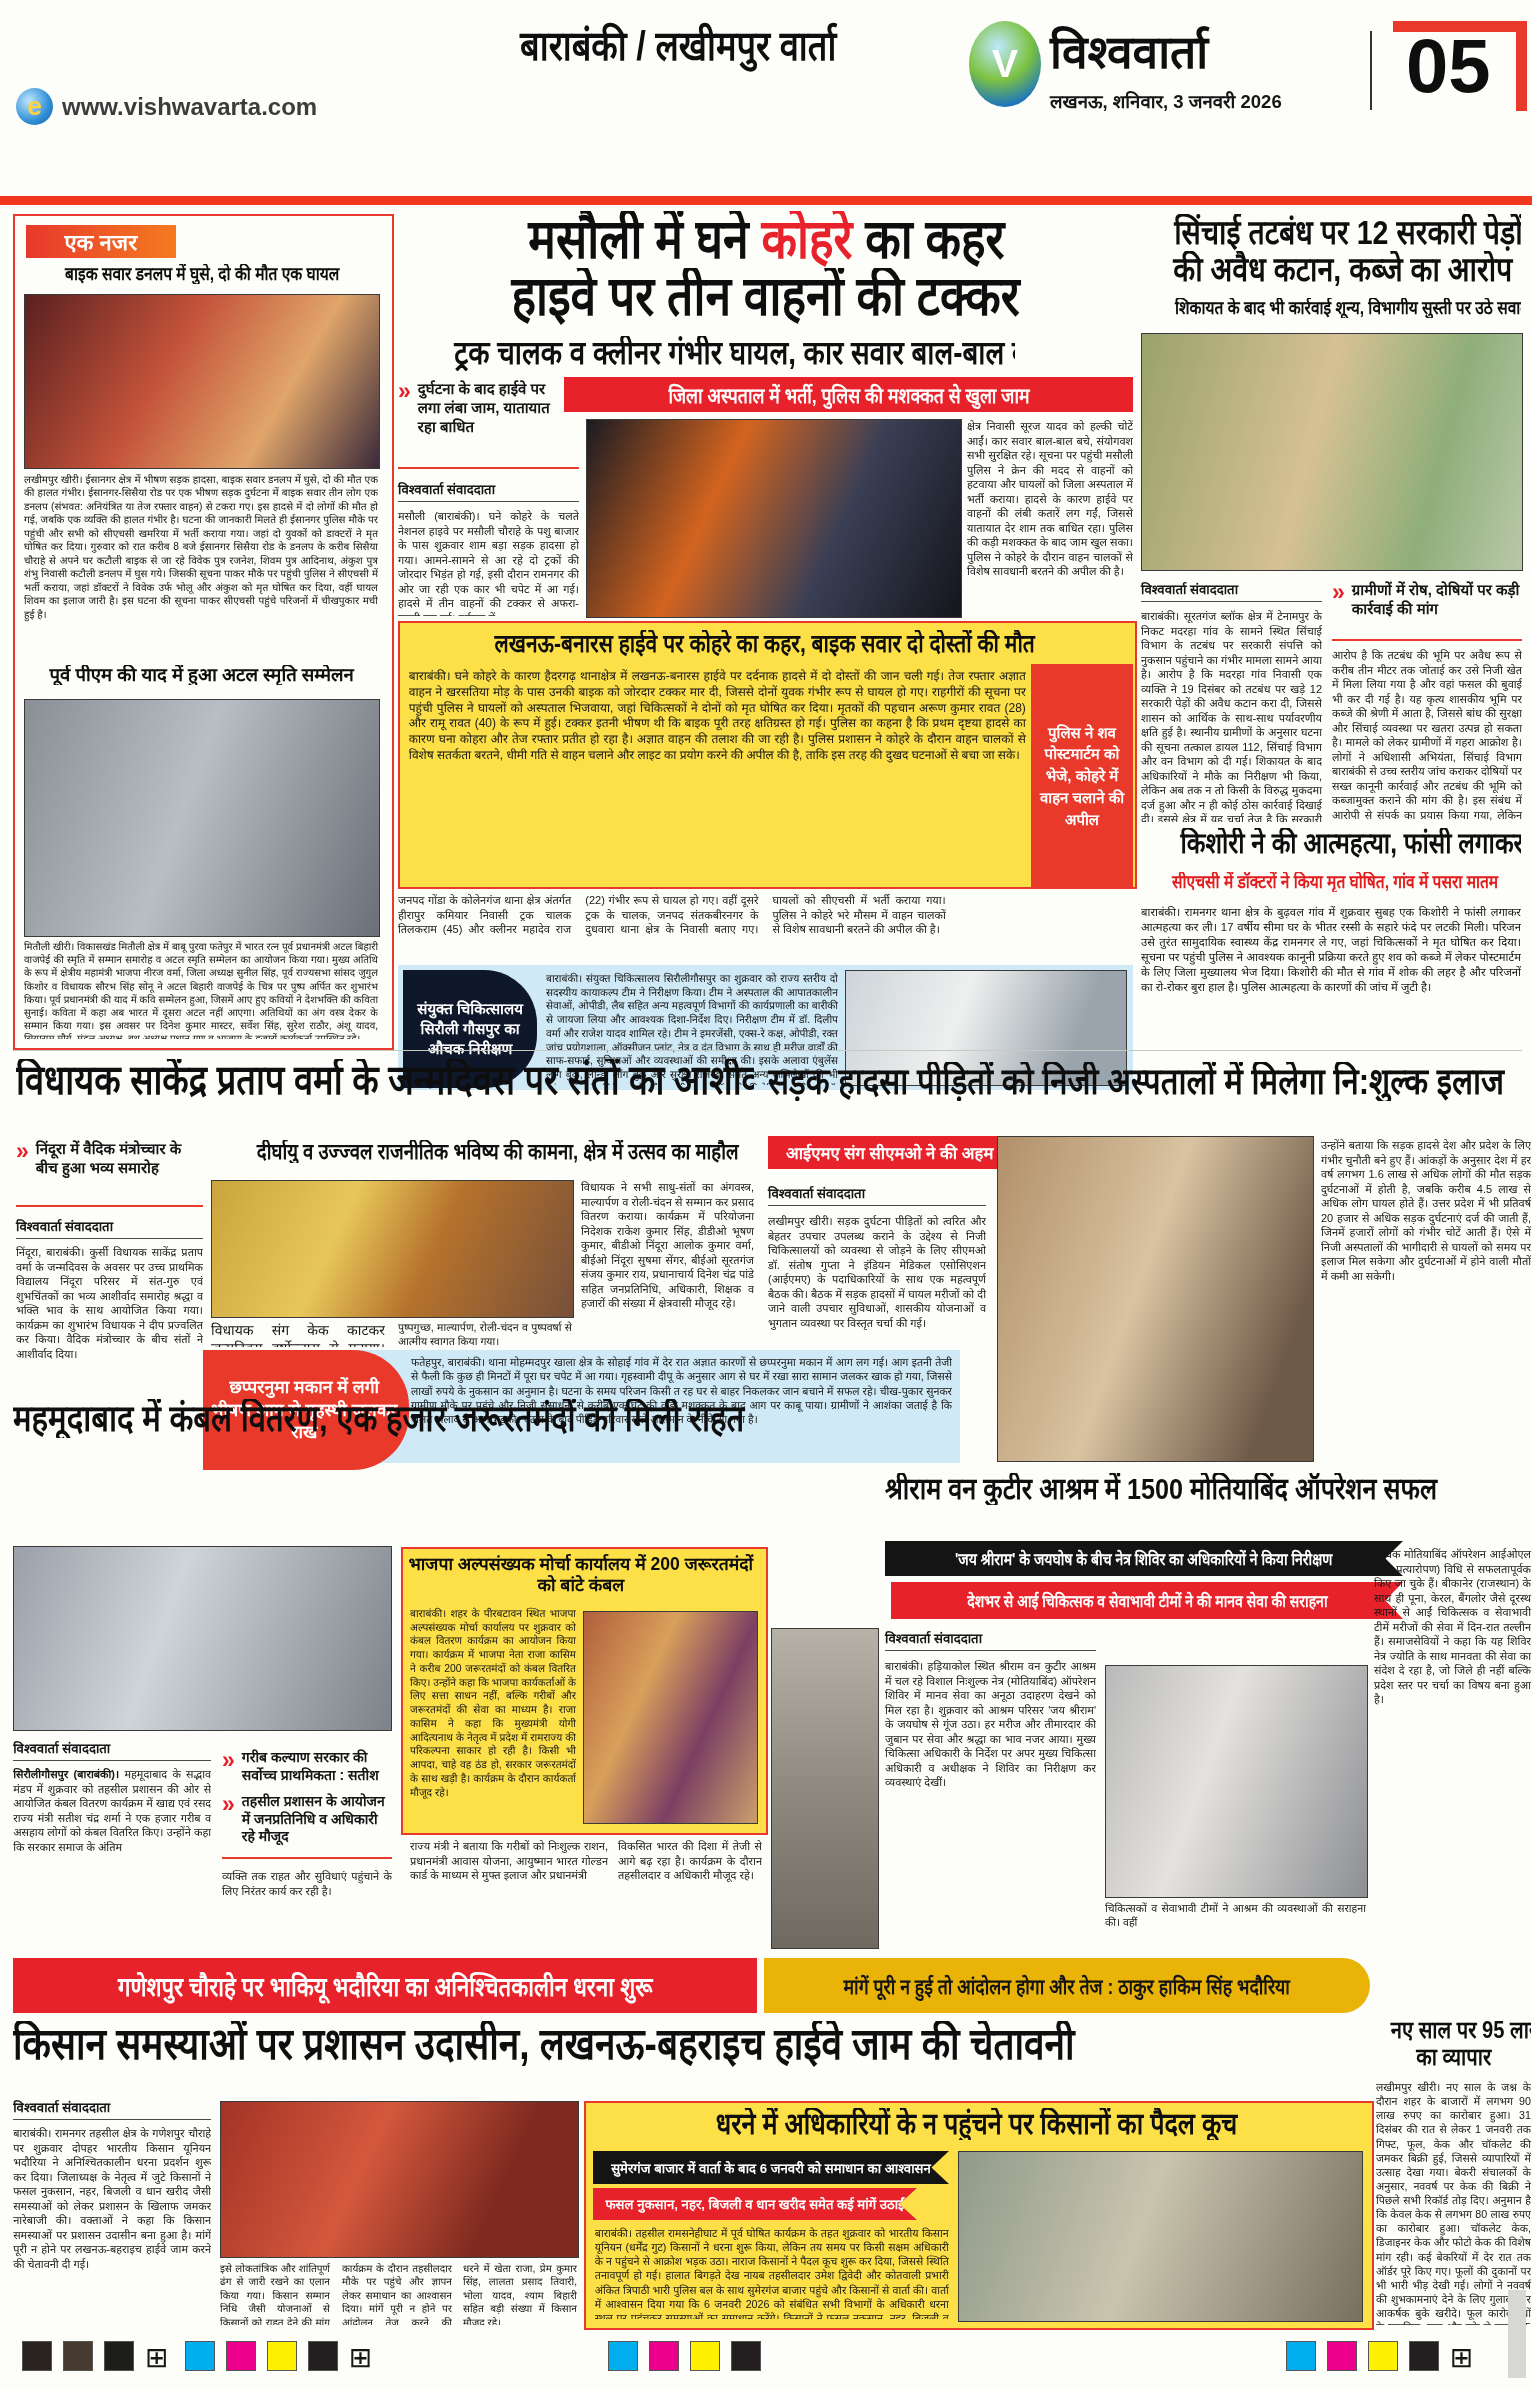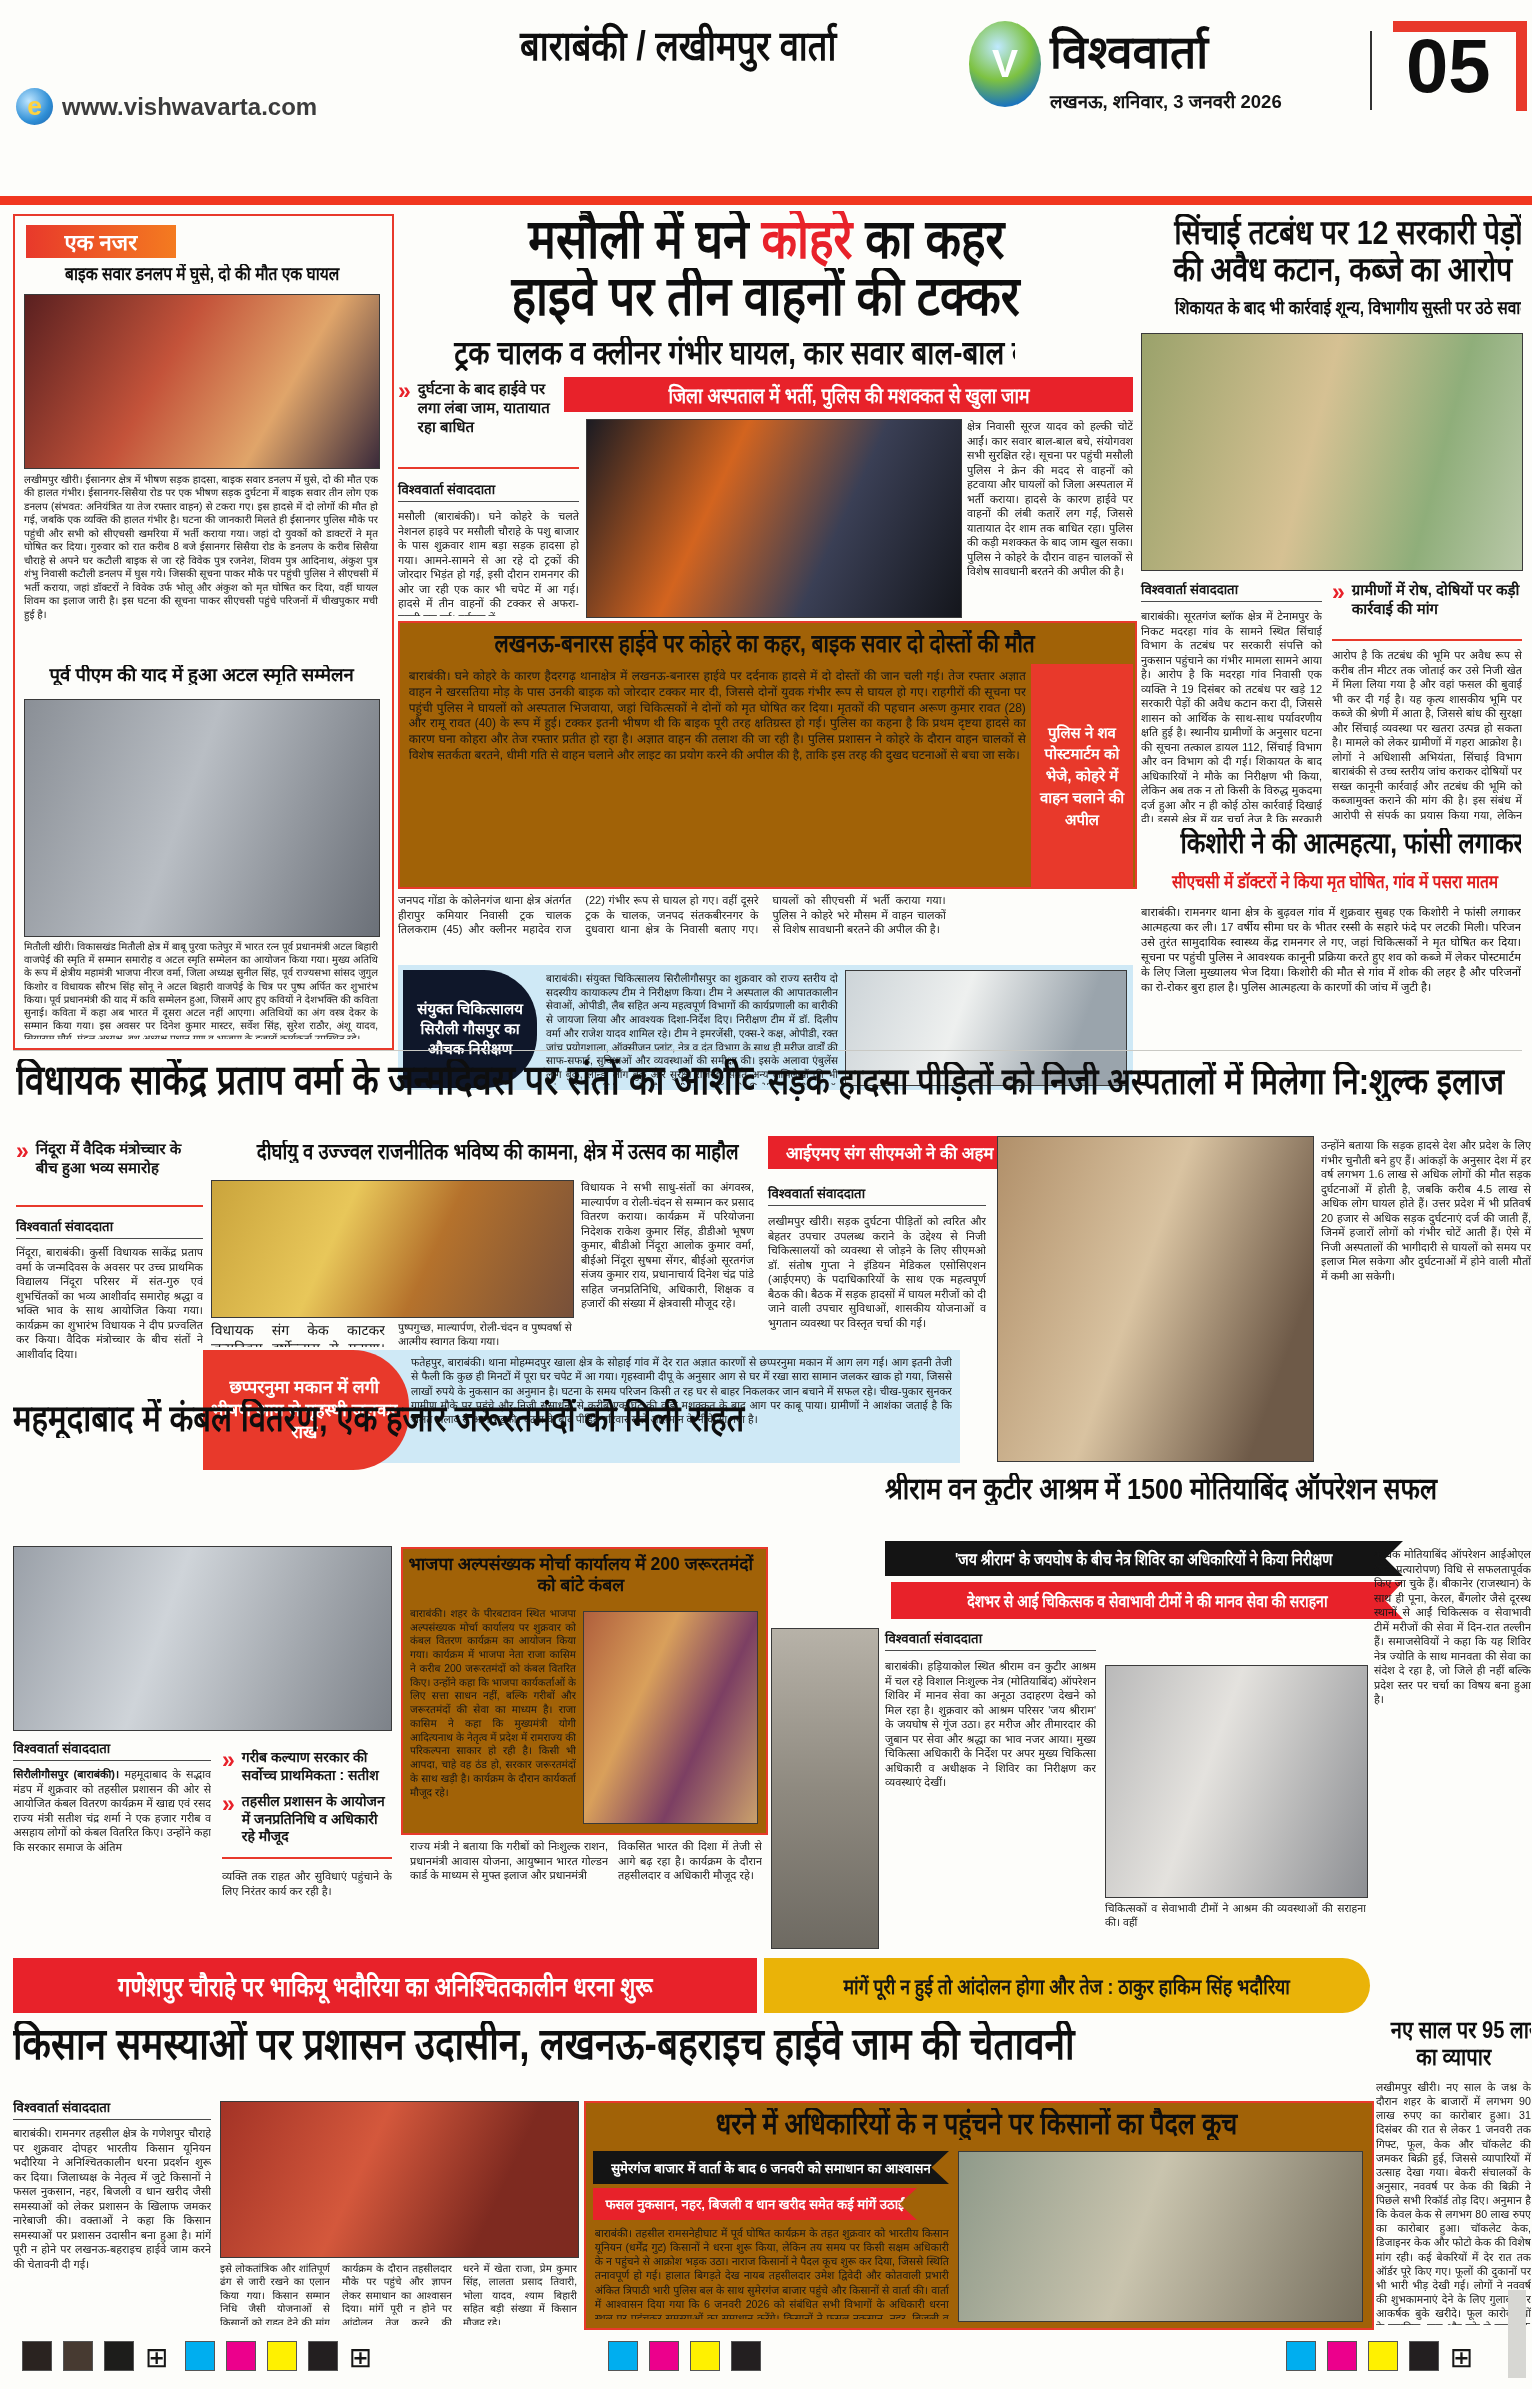--- a/index.html
+++ b/index.html
@@ -12,21 +12,21 @@
   .nw{white-space:nowrap;overflow:hidden;}
   .sq{display:inline-block;transform:scaleX(.84);transform-origin:50% 50%;}
   .sqL{display:inline-block;transform:scaleX(.84);transform-origin:0 50%;}
   .ctr{text-align:center;}
   .byline{font-weight:bold;font-size:13.2px;border-bottom:1.8px solid #4a4a4a;padding-bottom:2.6px;}
   .bullet{display:flex;gap:7px;font-weight:bold;line-height:1.25;}
   .bmark{color:#e8222a;font-size:23px;line-height:1;font-weight:bold;}
   .redrule{border-top:2.6px solid #e8392b;}
   .banner{color:#fff;font-weight:bold;display:flex;align-items:center;justify-content:center;}
   .notch{clip-path:polygon(0 0,100% 0,calc(100% - 17.6px) 50%,100% 100%,0 100%);}
-  .box-red{border:2.6px solid #e8392b;background:#a16207;}
+  .box-red{border:2.6px solid #e8392b;background:#fde047;}
   
   .g-hospital{background:linear-gradient(120deg,#5a2020,#c4533a 40%,#e0a56a 70%,#3a2a3a);}
   .g-atal{background:linear-gradient(110deg,#8a8f96,#b9bec4 45%,#6b7078);}
   .g-road{background:linear-gradient(105deg,#9aa26b,#d6c193 45%,#8fae7a 75%,#b9c8a8);}
   .g-truck{background:linear-gradient(115deg,#1b1b22,#d3641f 35%,#3a3f55 65%,#14161c);}
   .g-inspect{background:linear-gradient(110deg,#cdd4d8,#eef0ef 40%,#9aa4ac 80%);}
   .g-garland{background:linear-gradient(115deg,#caa43c,#e8c75a 35%,#b5722c 60%,#77503a);}
   .g-meeting{background:linear-gradient(110deg,#b1906a,#d9c3a1 45%,#6e5a48 85%);}
   .g-hall{background:linear-gradient(110deg,#9aa0a8,#cfd4d9 40%,#7d8289);}
   .g-blanket{background:linear-gradient(115deg,#b05f3c,#d9a05b 35%,#7c3f63 65%,#caa06c);}

